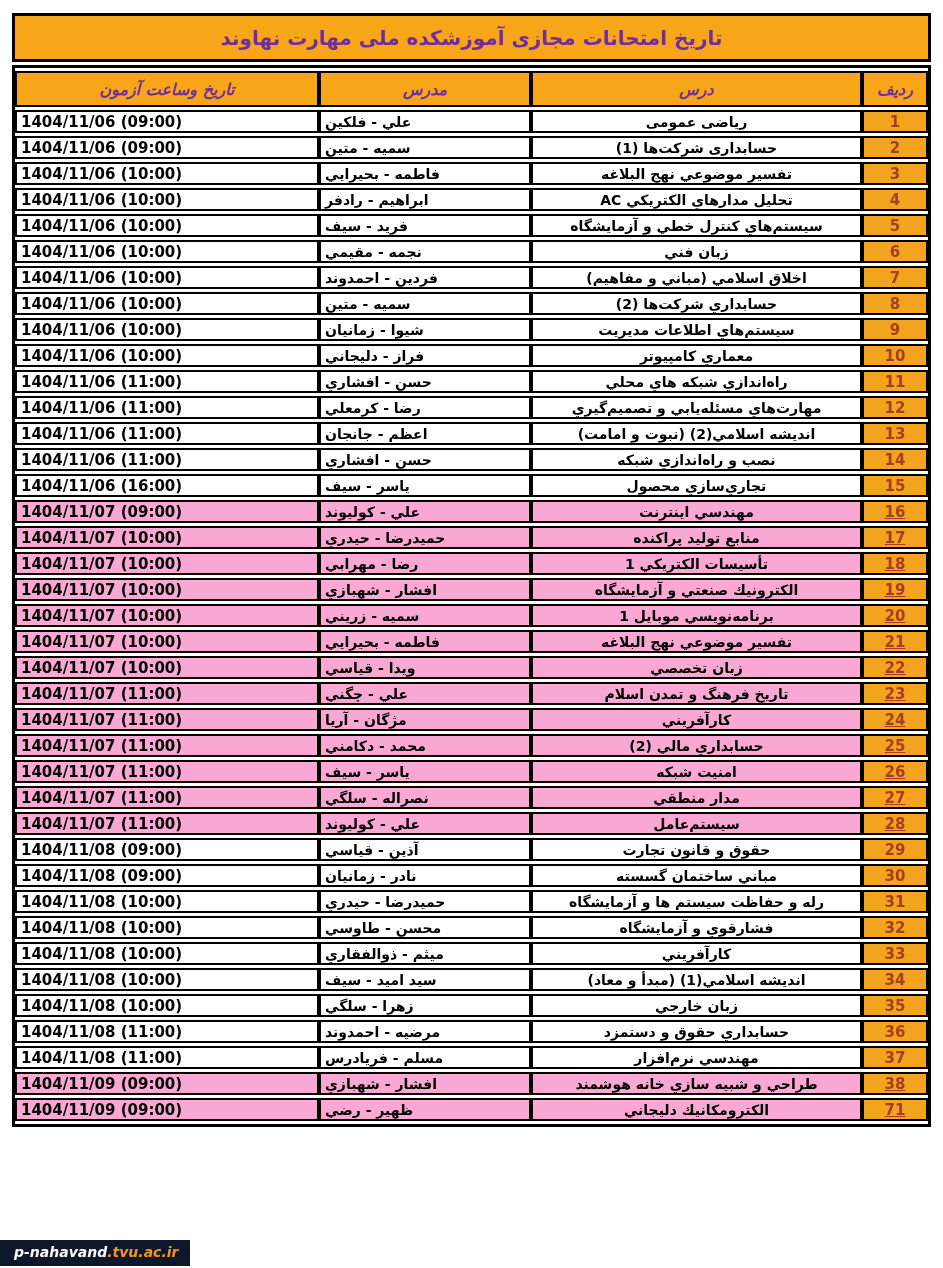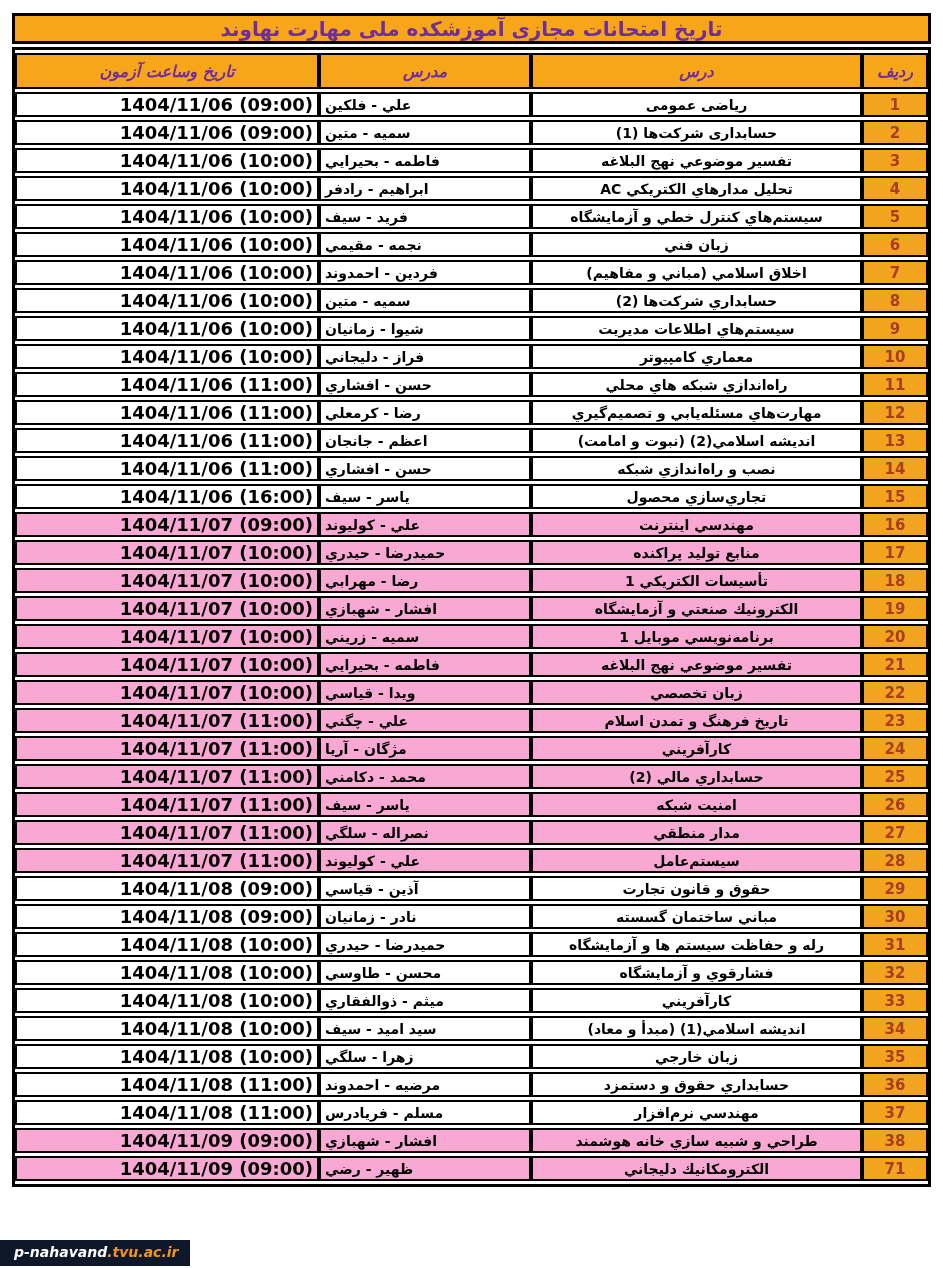--- a/index.html
+++ b/index.html
@@ -13,21 +13,21 @@
   }
   .sheet {
     position: absolute;
     left: 12px; top: 13px;
     width: 919px;
     direction: rtl;
   }
   .title-bar {
     border: 3px solid #000;
     background: #f7a519;
-    height: 31px;
+    height: 49px;
     display: flex; align-items: center; justify-content: center;
   }
   .title-bar .title-text {
     color: #6f2da0;
     font-weight: bold;
     font-size: 20px;
   }
   table.schedule {
     width: 100%;
     margin-top: 3px;
@@ -63,24 +63,24 @@
     color: #000;
     background: #ffffff;
   }
   tr.alt td { background: #f9a8d4; }
   td.cell-num {
     background: #f3a41e !important;
     color: #a83d22;
     text-align: center;
     font-size: 15px;
   }
-  tr.alt td.cell-num { background: #f3a41e !important; }
+  tr.alt td.cell-num { background: #f3a41e !important; text-decoration: underline; }
   td.cell-course { text-align: center; }
   td.cell-instr  { text-align: left; }
-  td.cell-date   { direction: ltr; text-align: right; font-size: 18px; }
+  td.cell-date   { direction: ltr; text-align: left; font-size: 15px; }
   .watermark {
     position: absolute;
     left: 0; top: 1240px;
     background: #0f172a;
     padding: 4px 12px 5px 14px;
     direction: ltr;
     font-style: italic;
     font-weight: bold;
     font-size: 14px;
     line-height: 17px;

